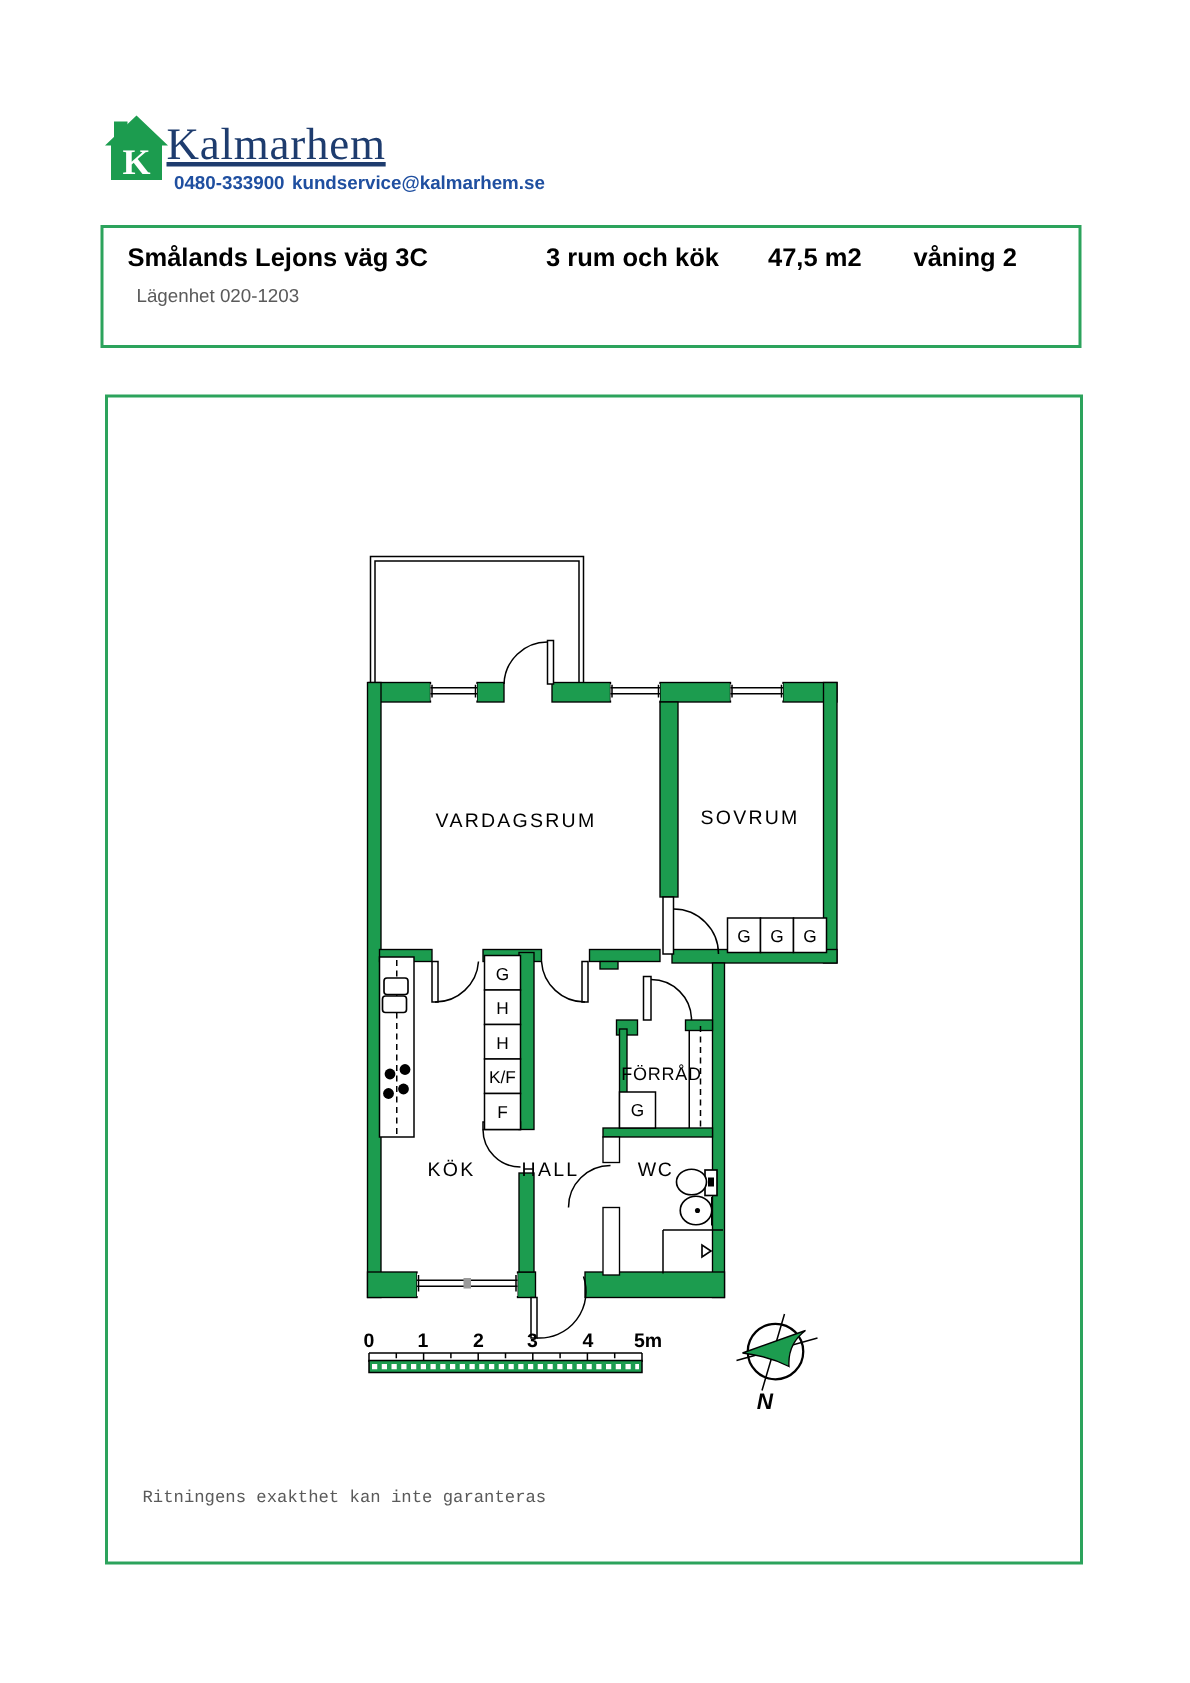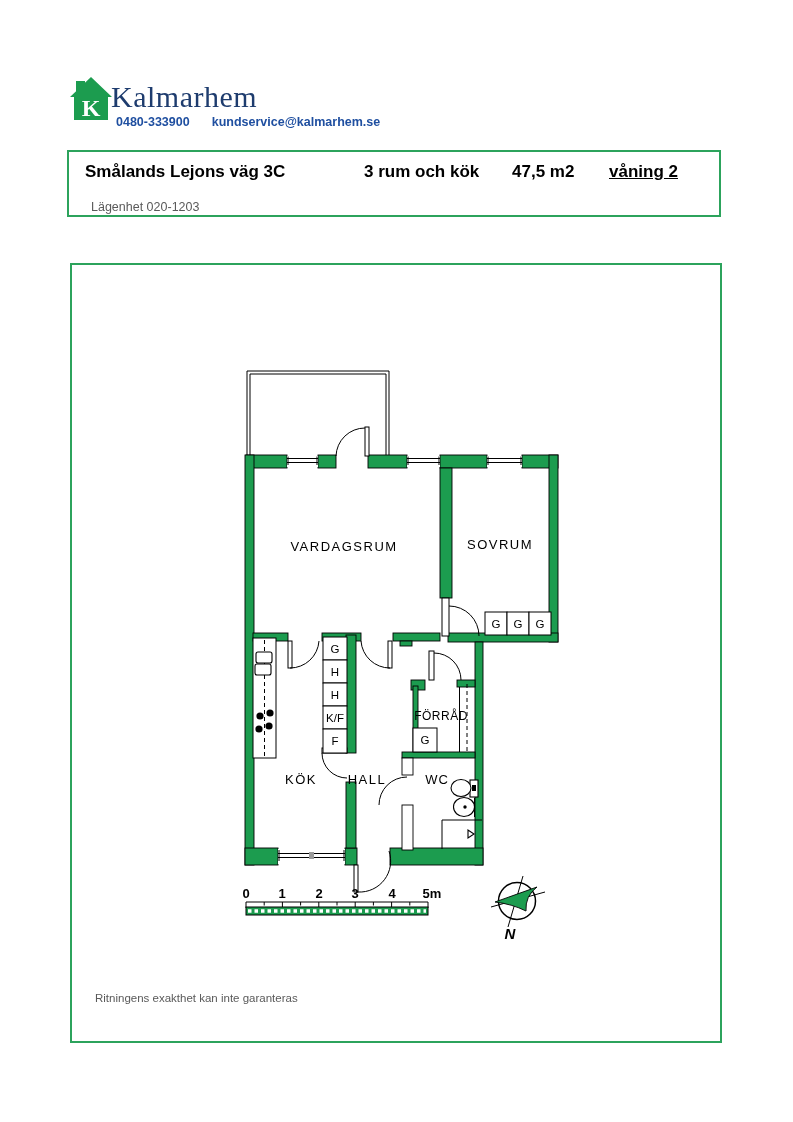--- a/index.html
+++ b/index.html
@@ -7,36 +7,36 @@
     --border-green:#2CA35C;
     --logo-navy:#1E3C6E;
     --contact-blue:#1F4FA0;
     --muted-gray:#5A5A5A;
   }
   *{margin:0;padding:0;box-sizing:border-box;}
   html,body{width:793px;height:1122px;background:#fff;font-family:"Liberation Sans",sans-serif;}
   #page{position:relative;width:793px;height:1122px;background:#fff;overflow:hidden;}
 
   
-  .logo-word{position:absolute;left:111px;top:80px;font-family:"Liberation Serif",serif;font-size:30px;color:var(--logo-navy);letter-spacing:0.5px;}
+  .logo-word{position:absolute;left:111px;top:80px;font-family:"Liberation Serif",serif;font-size:30px;color:var(--logo-navy);letter-spacing:0.5px;text-decoration:underline;}
   .logo-contact{position:absolute;left:116px;top:115px;font-size:12.5px;font-weight:bold;color:var(--contact-blue);}
-  .logo-contact .email{margin-left:22px;}
+  .logo-contact .email{margin-left:5px;}
 
   
-  .header-box{position:absolute;left:67px;top:150px;width:654px;height:67px;border:2px solid var(--border-green);background:#fff;}
+  .header-box{position:absolute;left:67px;top:150px;width:654px;height:82px;border:2px solid var(--border-green);background:#fff;}
   .hdr{position:absolute;top:10px;font-size:17px;font-weight:bold;color:#000;white-space:nowrap;}
   .hdr.address{left:16px;}
   .hdr.rooms{left:295px;}
   .hdr.area{left:443px;}
-  .hdr.floor{left:540px;text-decoration:underline;}
-  .hdr2{position:absolute;left:22px;top:48px;font-size:12.5px;color:var(--muted-gray);}
+  .hdr.floor{left:540px;}
+  .hdr2{position:absolute;left:22px;top:38px;font-size:12.5px;color:var(--muted-gray);}
 
   
   .plan-box{position:absolute;left:70px;top:263px;width:652px;height:780px;border:2px solid var(--border-green);background:#fff;}
-  .disclaimer{position:absolute;left:95px;top:992px;font-size:11.5px;color:var(--muted-gray);}
+  .disclaimer{position:absolute;left:95px;top:992px;font-size:11.5px;color:var(--muted-gray);font-family:Liberation Mono, monospace;}
 
   svg.plan{position:absolute;left:0;top:0;}
   .wall{fill:var(--wall-green);stroke:#000;stroke-width:0.9;}
   .wwall{fill:#fff;stroke:#000;stroke-width:0.9;}
   .leaf{fill:#fff;stroke:#000;stroke-width:1;}
   .arc{fill:none;stroke:#000;stroke-width:1;}
   .thin{fill:none;stroke:#000;stroke-width:1;}
   .box{fill:#fff;stroke:#000;stroke-width:1;}
   .fixture{fill:#fff;stroke:#000;stroke-width:1.1;}
   .dash{fill:none;stroke:#000;stroke-width:1;stroke-dasharray:4 3;}

